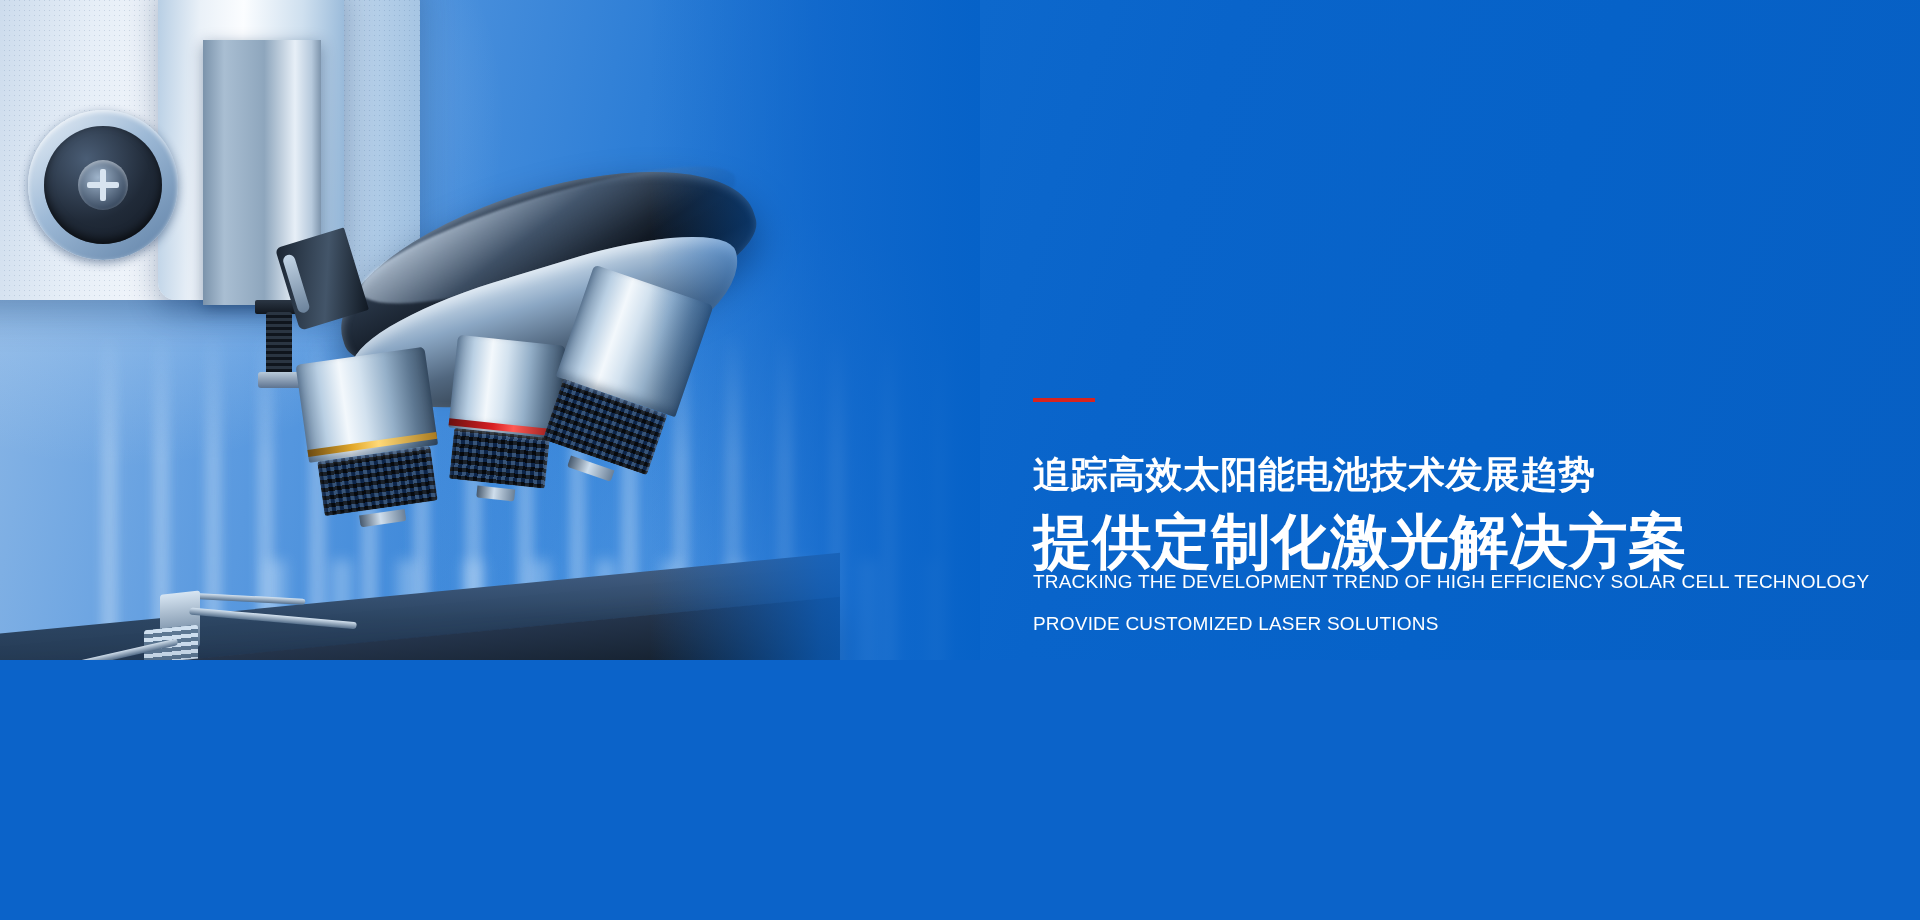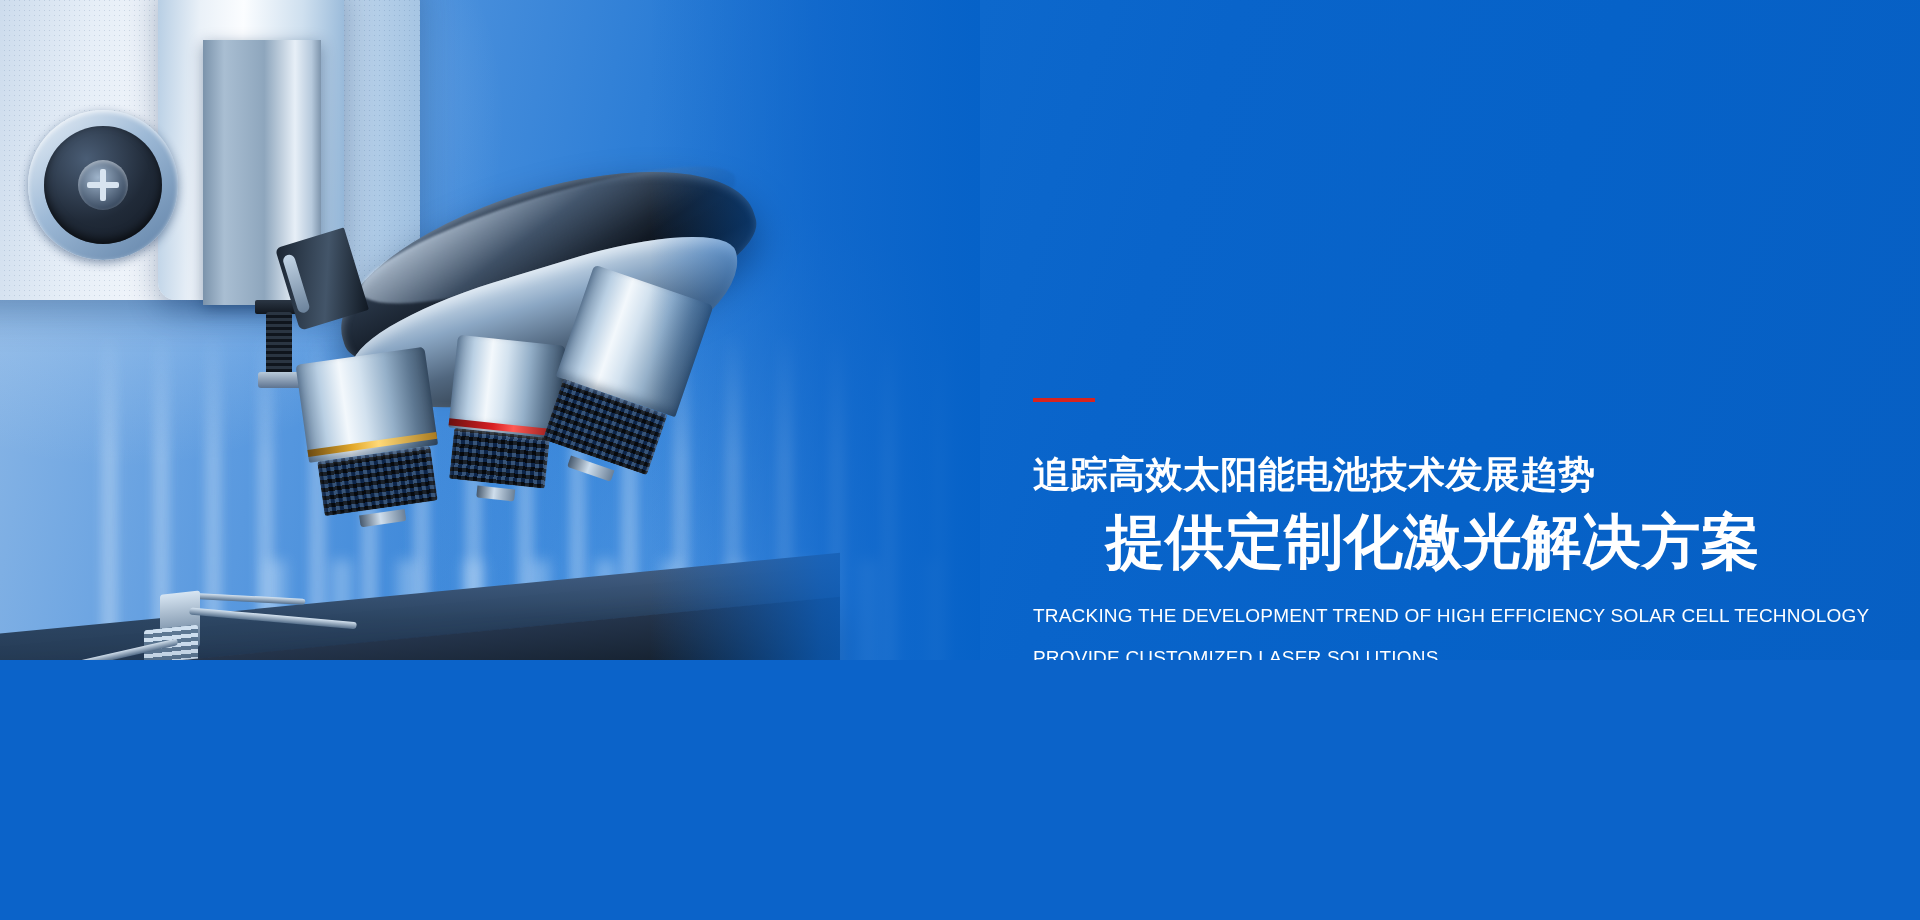--- a/index.html
+++ b/index.html
@@ -333,23 +333,21 @@
     letter-spacing: .5px;
     margin-bottom: 20px;
     white-space: nowrap;
   }
   .headline-main {
     font-size: 59px;
     line-height: 1;
     font-weight: 700;
     color: #ffffff;
     letter-spacing: .5px;
-    margin-bottom: 34px;
     white-space: nowrap;
-    text-align: center;
   }
   .eng-line {
     font-size: 19px;
     line-height: 1;
     font-weight: 400;
     color: #ffffff;
     letter-spacing: .2px;
     margin-bottom: 23px;
     white-space: nowrap;
   }

